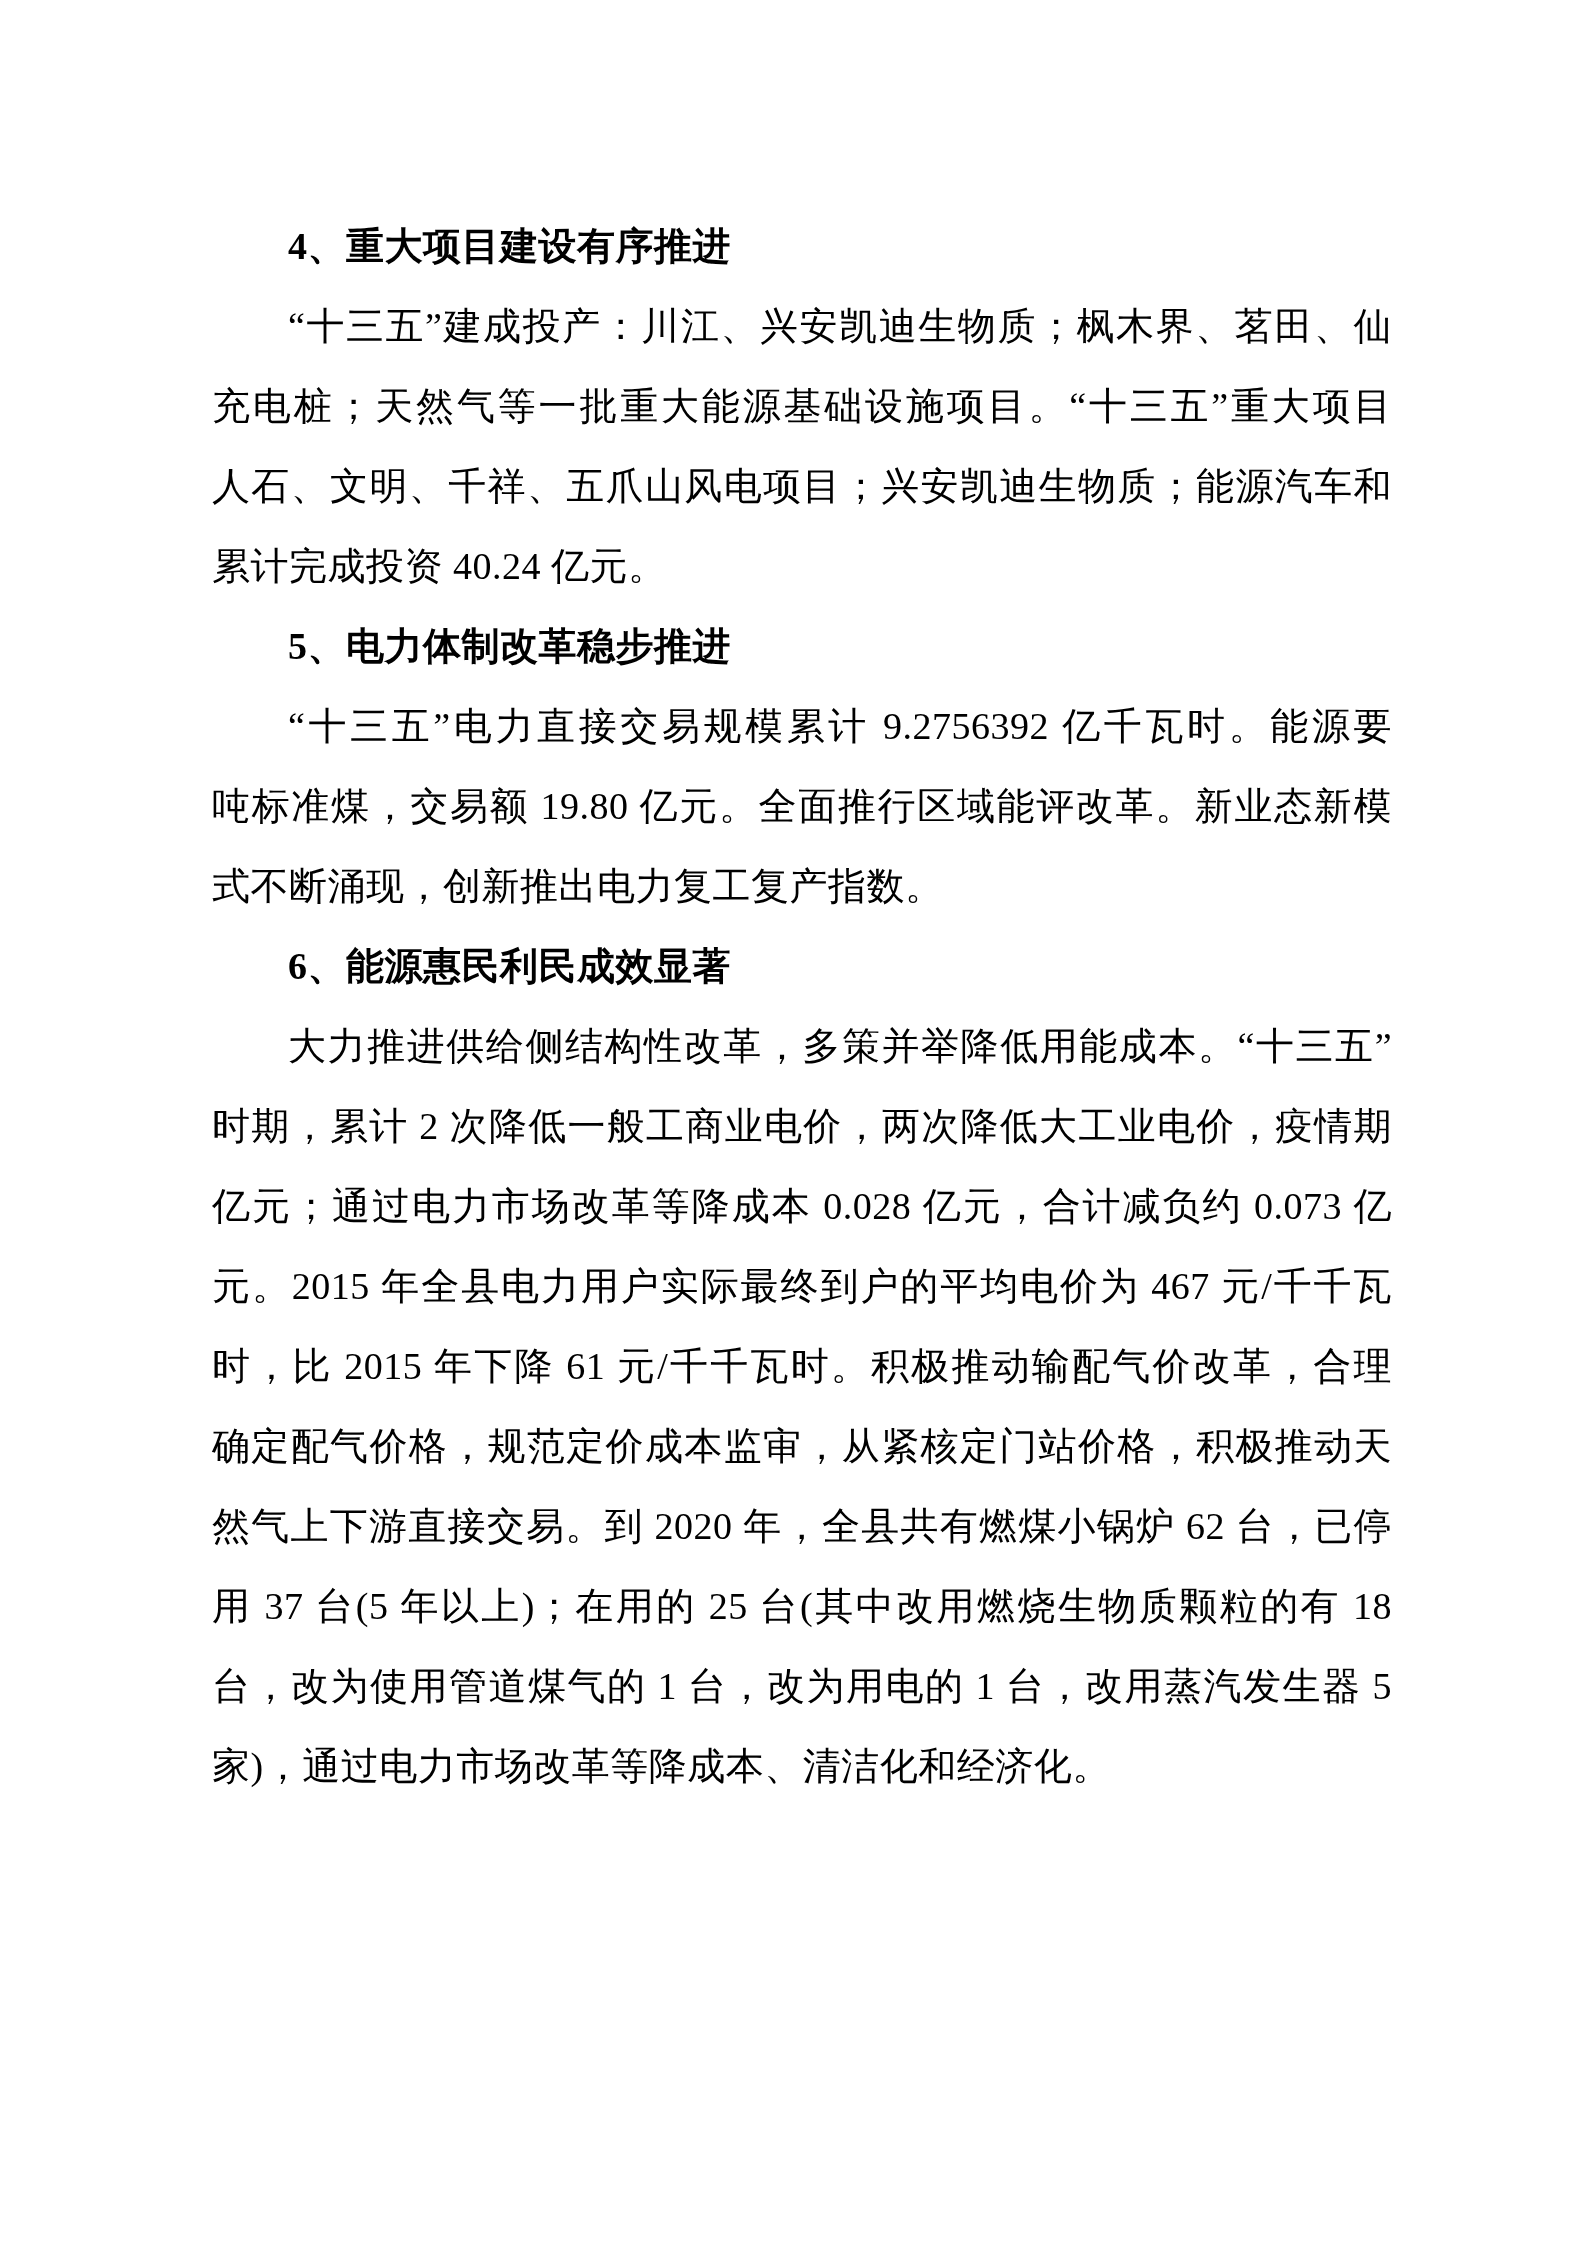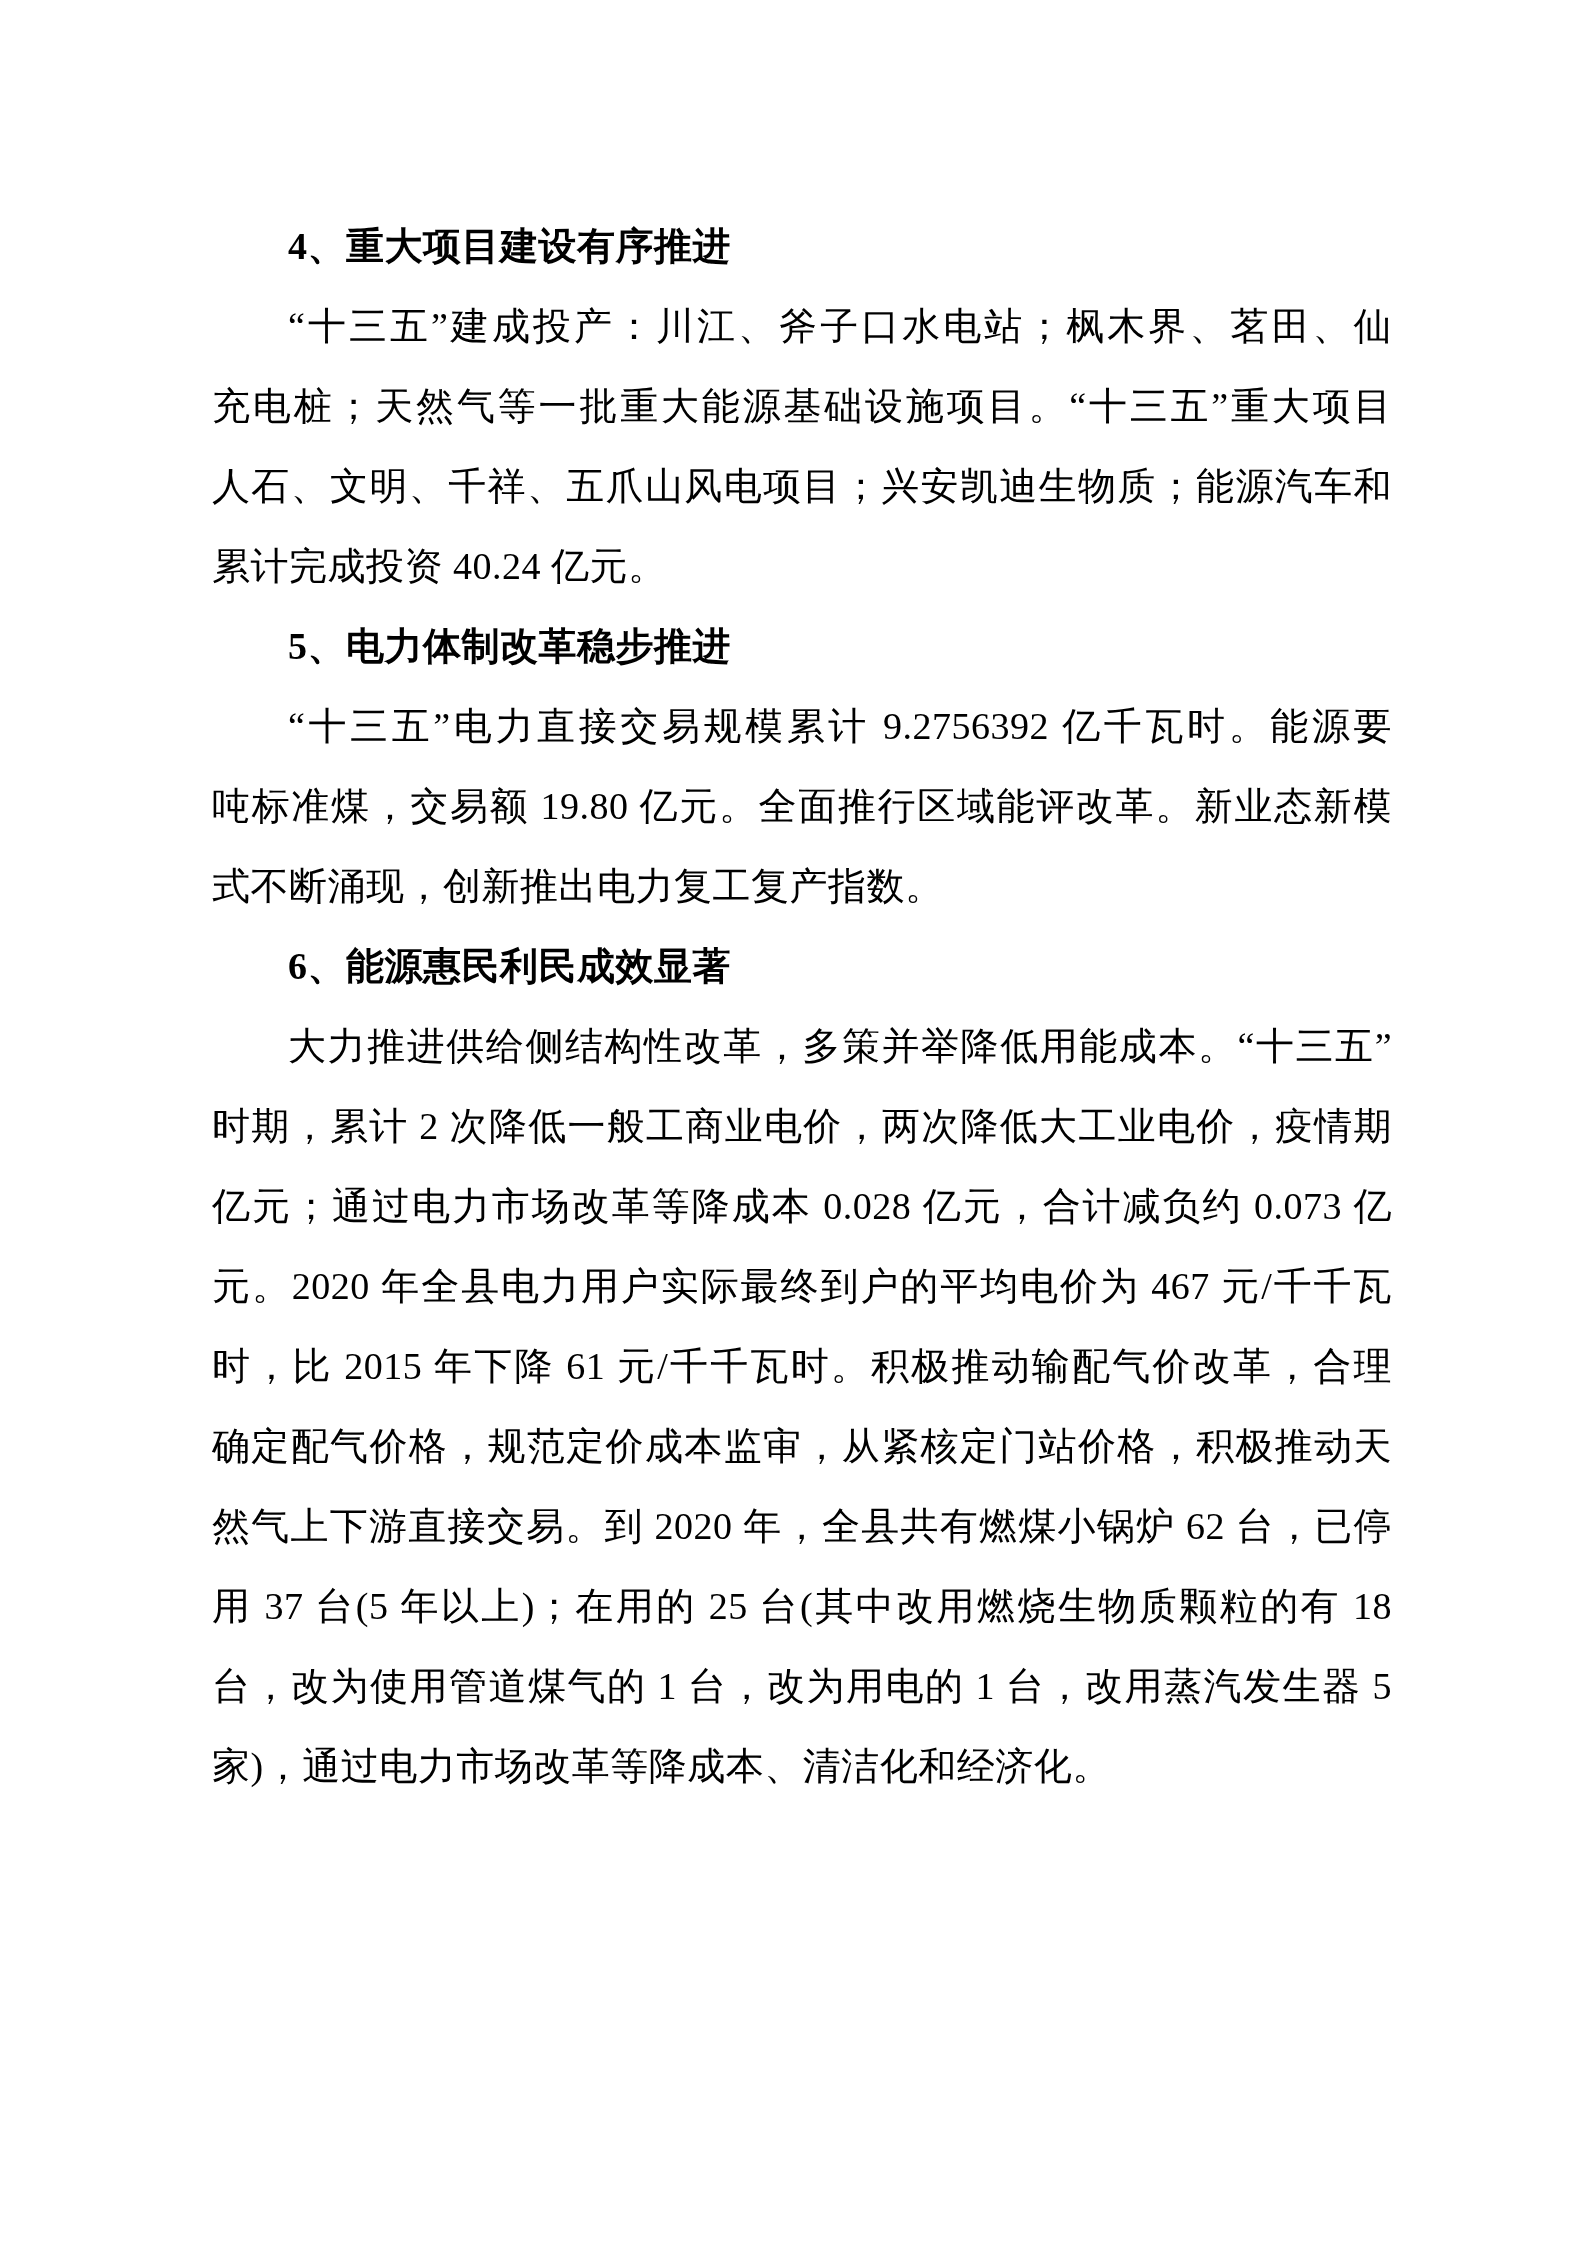--- a/index.html
+++ b/index.html
@@ -49,33 +49,33 @@
     font-size: 29px;
     font-family: "Liberation Sans", "DejaVu Sans", sans-serif;
   }
 </style>
 </head>
 <body>
 
 <div class="page">
   <div class="doc">
     <div class="line heading indent">4、重大项目建设有序推进</div>
-    <div class="line indent">“十三五”建成投产：川江、斧子口水电站；枫木界、茗田、仙</div>
+    <div class="line indent">“十三五”建成投产：川江、兴安凯迪生物质；枫木界、茗田、仙</div>
     <div class="line">充电桩；天然气等一批重大能源基础设施项目。“十三五”重大项目</div>
     <div class="line">人石、文明、千祥、五爪山风电项目；兴安凯迪生物质；能源汽车和</div>
     <div class="line end">累计完成投资 40.24 亿元。</div>
     <div class="line heading indent">5、电力体制改革稳步推进</div>
     <div class="line indent">“十三五”电力直接交易规模累计 9.2756392 亿千瓦时。能源要</div>
     <div class="line">吨标准煤，交易额 19.80 亿元。全面推行区域能评改革。新业态新模</div>
     <div class="line end">式不断涌现，创新推出电力复工复产指数。</div>
     <div class="line heading indent">6、能源惠民利民成效显著</div>
     <div class="line indent">大力推进供给侧结构性改革，多策并举降低用能成本。“十三五”</div>
     <div class="line">时期，累计 2 次降低一般工商业电价，两次降低大工业电价，疫情期</div>
     <div class="line">亿元；通过电力市场改革等降成本 0.028 亿元，合计减负约 0.073 亿</div>
-    <div class="line">元。2020 年全县电力用户实际最终到户的平均电价为 467 元/千千瓦</div>
+    <div class="line">元。2015 年全县电力用户实际最终到户的平均电价为 467 元/千千瓦</div>
     <div class="line">时，比 2015 年下降 61 元/千千瓦时。积极推动输配气价改革，合理</div>
     <div class="line">确定配气价格，规范定价成本监审，从紧核定门站价格，积极推动天</div>
     <div class="line">然气上下游直接交易。到 2020 年，全县共有燃煤小锅炉 62 台，已停</div>
     <div class="line">用 37 台(5 年以上)；在用的 25 台(其中改用燃烧生物质颗粒的有 18</div>
     <div class="line">台，改为使用管道煤气的 1 台，改为用电的 1 台，改用蒸汽发生器 5</div>
     <div class="line end">家)，通过电力市场改革等降成本、清洁化和经济化。</div>
   </div>
   <div class="page-number">6</div>
 </div>
 

